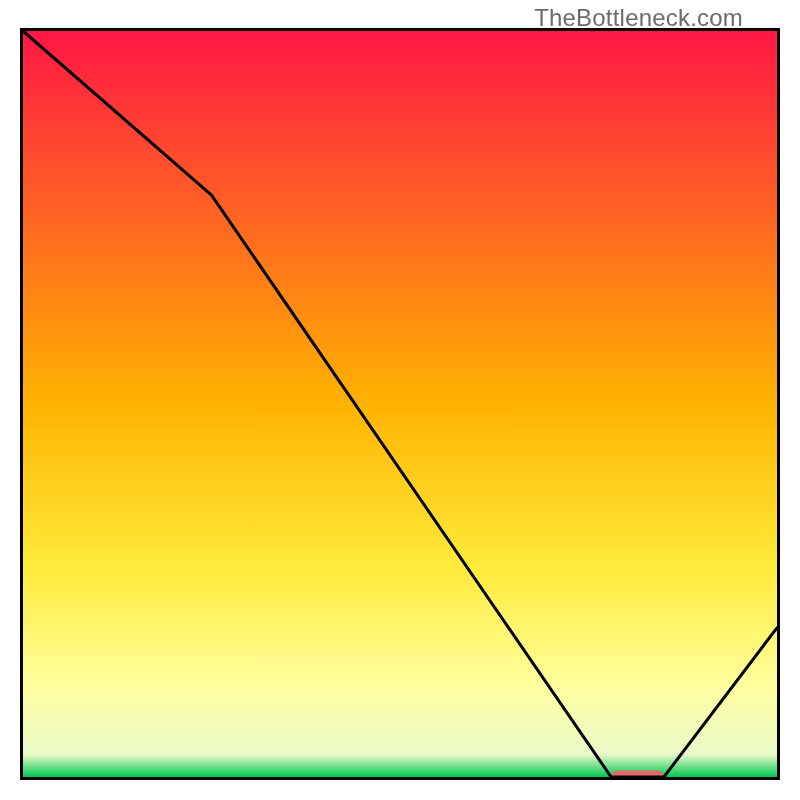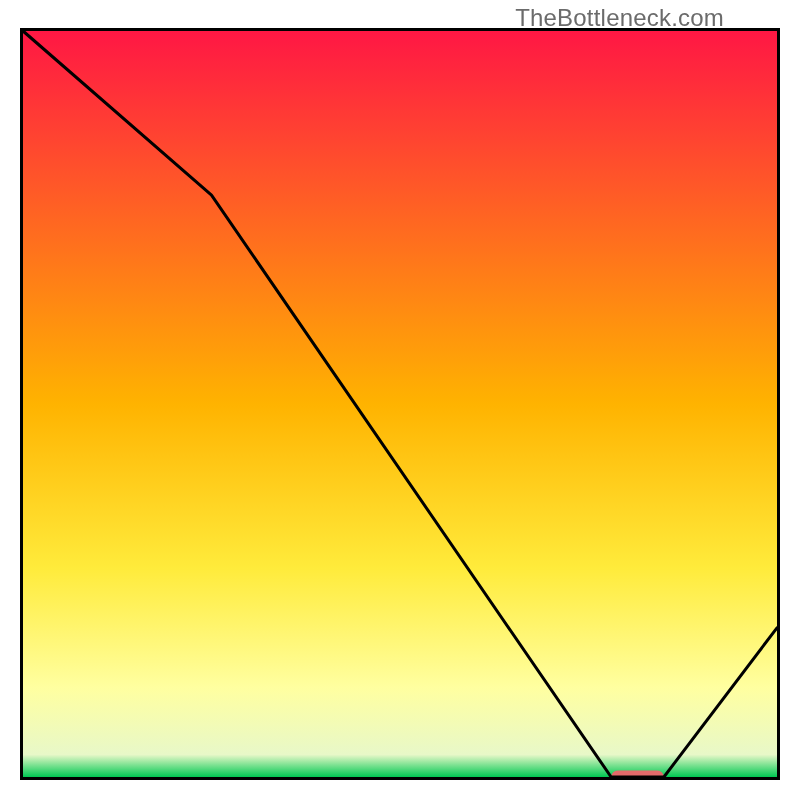--- a/index.html
+++ b/index.html
@@ -7,20 +7,21 @@
     padding: 0;
     width: 800px;
     height: 800px;
     background: #ffffff;
     font-family: Arial, sans-serif;
   }
   .container {
     position: relative;
     width: 736px;
     height: 800px;
+    padding-left: 19px;
   }
   .watermark {
     position: absolute;
     top: 4px;
     right: 12px;
     color: #6b6b6b;
     font-size: 24px;
     font-weight: 500;
     letter-spacing: 0.2px;
     z-index: 10;

